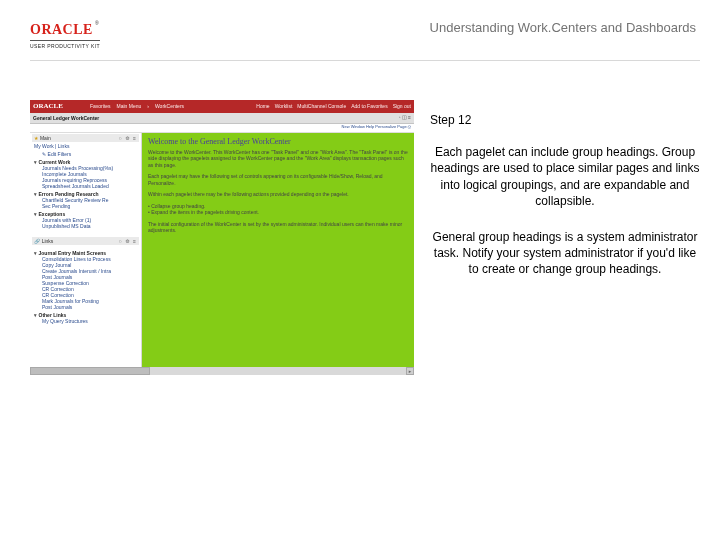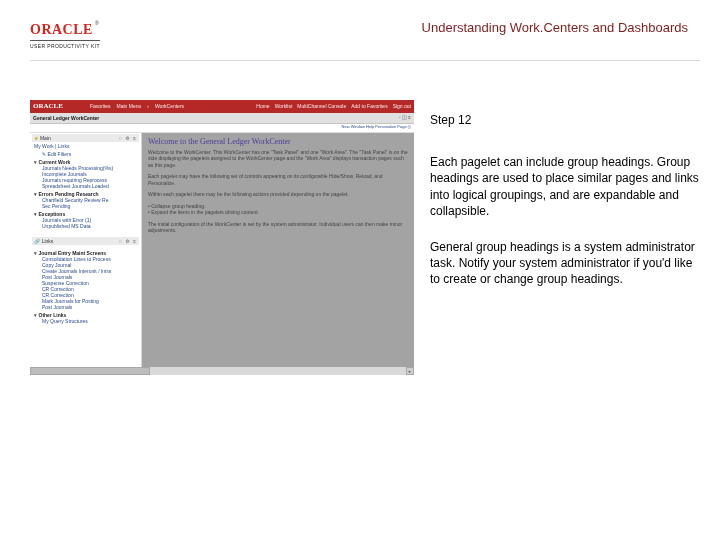--- a/index.html
+++ b/index.html
@@ -47,24 +47,24 @@
     font-size: 5px;
     letter-spacing: 0.4px;
     color: #222;
     border-top: 0.7px solid #555;
     padding-top: 2px;
     margin-top: 2px;
     white-space: nowrap;
   }
   .page-title {
     position: absolute;
-    right: 12px;
+    right: 4px;
     top: 0;
     font-size: 13px;
-    color: #7f1d1d;
+    color: #737373;
   }
   .divider {
     position: absolute;
     left: 30px;
     right: 20px;
     top: 60px;
     border-top: 1px solid #d8d8d8;
   }
 
   
@@ -141,21 +141,21 @@
   .shot-actionbar .ab-right {
     position: absolute;
     right: 3px;
     top: 1px;
     font-size: 4px;
   }
 
   .shot-body {
     display: flex;
     height: 234px;
-    background: #a3a3a3;
+    background: #84cc16;
   }
   .shot-left {
     width: 112px;
     border-right: 1px solid #d7d7d7;
     padding: 1px 2px;
     box-sizing: border-box;
     position: relative;
     background: #fff;
   }
   .pagelet-title {
@@ -253,23 +253,23 @@
   .rtext {
     position: absolute;
     left: 430px;
     top: 112px;
     width: 270px;
     font-size: 12px;
     color: #000;
     line-height: 1.35;
   }
   .step-label {
-    margin-bottom: 26px;
-  }
-  .para { margin-bottom: 20px; }
+    margin-bottom: 16px;
+  }
+  .para { margin-bottom: 20px; text-align: center; }
 </style>
 </head>
 <body>
 
 <div class="page">
 
   <div class="header">
     <div class="logo-box">
       <div>
         <span class="logo-oracle">ORACLE</span><span class="logo-tm">®</span>

